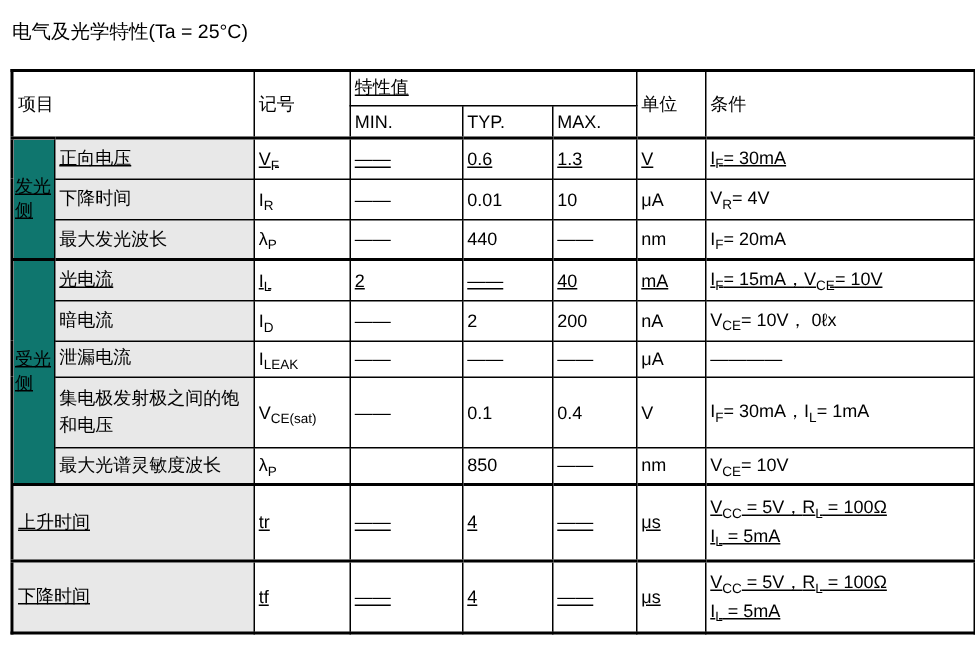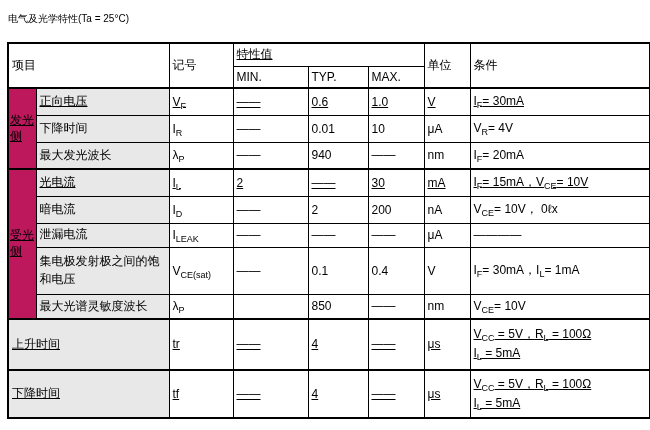--- a/index.html
+++ b/index.html
@@ -5,21 +5,21 @@
   * { box-sizing: border-box; margin: 0; padding: 0; }
   body {
     width: 650px; height: 430px;
     background: #ffffff;
     font-family: "Liberation Sans", "DejaVu Sans", sans-serif;
     font-size: 12px;
     color: #000;
   }
   .page-title {
     margin: 12px 0 0 8px;
-    font-size: 10px;
+    font-size: 13px;
     color: #000;
   }
   table.char-table {
     border-collapse: collapse;
     table-layout: fixed;
     width: 642px;
     margin: 16px 0 0 7px;
     border: 2px solid #000;
   }
   .char-table th, .char-table td {
@@ -32,21 +32,21 @@
   }
   .char-table thead tr.head-top { height: 23px; padding-left: 14px; }
   .char-table thead tr.head-sub { height: 22px; }
   .char-table tbody tr { height: 27px; }
   tr.rh23 { height: 23px !important; margin-top: 16px; }
   tr.rh47 { height: 47px !important; }
   tr.rh51 { height: 51px !important; }
   tr.rh48 { height: 48px !important; margin-top: 10px; }
   .value-group-header { text-align: center; text-decoration: underline; }
   td.group-cell {
-    background: #be185d;
+    background: #0f766e;
     padding: 1px !important;
     line-height: 1.3;
   }
   td.item-cell {
     background: #e8e8e8;
     line-height: 1.45;
   }
   tr.thick-top td, tr.thick-top th { border-top: 2px solid #000; text-decoration: underline; }
   td.condition-cell { line-height: 1.6; }
   sub {
@@ -87,49 +87,49 @@
       <th>MAX.</th>
     </tr>
   </thead>
   <tbody>
     <tr class="thick-top">
       <td rowspan="3" class="group-cell">发光侧</td>
       <td class="item-cell">正向电压</td>
       <td><span>V</span><sub>F</sub></td>
       <td>——</td>
       <td>0.6</td>
-      <td>1.0</td>
+      <td>1.3</td>
       <td>V</td>
       <td class="condition-cell"><span>I</span><sub>F</sub><span>= 30mA</span></td>
     </tr>
     <tr>
       <td class="item-cell">下降时间</td>
       <td><span>I</span><sub>R</sub></td>
       <td>——</td>
       <td>0.01</td>
       <td>10</td>
       <td>μA</td>
       <td class="condition-cell"><span>V</span><sub>R</sub><span>= 4V</span></td>
     </tr>
     <tr>
       <td class="item-cell">最大发光波长</td>
       <td><span>λ</span><sub>P</sub></td>
       <td>——</td>
-      <td>940</td>
+      <td>440</td>
       <td>——</td>
       <td>nm</td>
       <td class="condition-cell"><span>I</span><sub>F</sub><span>= 20mA</span></td>
     </tr>
     <tr class="thick-top">
       <td rowspan="5" class="group-cell">受光侧</td>
       <td class="item-cell">光电流</td>
       <td><span>I</span><sub>L</sub></td>
       <td>2</td>
       <td>——</td>
-      <td>30</td>
+      <td>40</td>
       <td>mA</td>
       <td class="condition-cell"><span>I</span><sub>F</sub><span>= 15mA，</span><span>V</span><sub>CE</sub><span>= 10V</span></td>
     </tr>
     <tr>
       <td class="item-cell">暗电流</td>
       <td><span>I</span><sub>D</sub></td>
       <td>——</td>
       <td>2</td>
       <td>200</td>
       <td>nA</td>

